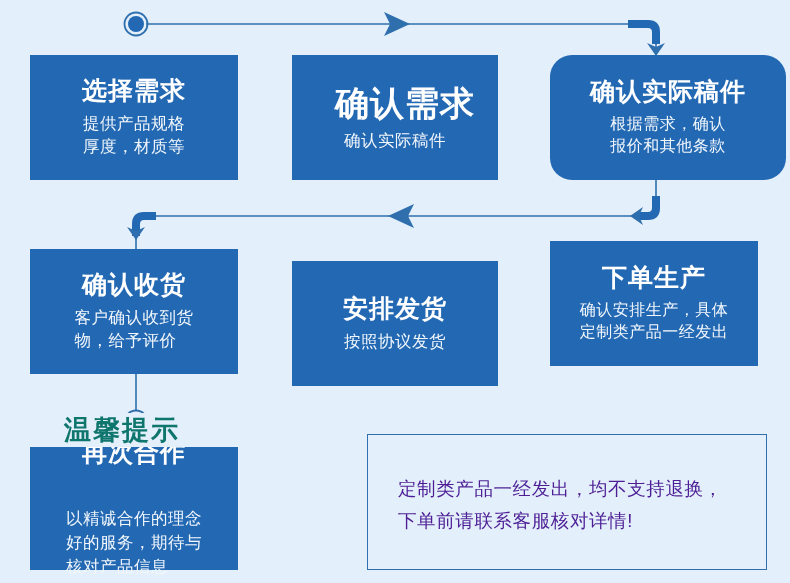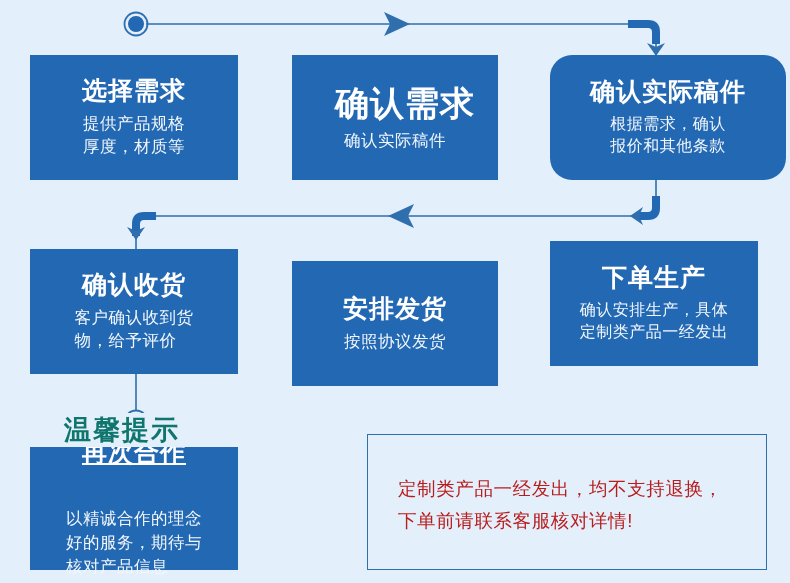--- a/index.html
+++ b/index.html
@@ -63,21 +63,21 @@
   #box-confirm-receipt { left: 30px;  top: 249px; width: 208px; height: 125px; }
   #box-arrange-ship    { left: 292px; top: 261px; width: 206px; height: 125px; }
   #box-place-order     { left: 550px; top: 241px; width: 208px; height: 125px; }
   
   #box-cooperate-again { left: 30px;  top: 447px; width: 208px; height: 123px; }
 
   #box-confirm-demand .ptitle { font-size: 34px; margin-left: 20px; }
   #box-confirm-draft  .ptitle { font-size: 25px; }
   #box-place-order .pdesc { font-size: 16px; }
   #box-confirm-draft .pdesc { font-size: 16px; }
-  #box-cooperate-again .ptitle { font-size: 25px; margin-bottom: 4px; text-decoration: underline;}
+  #box-cooperate-again .ptitle { font-size: 25px; margin-bottom: 4px;}
   #box-cooperate-again .pdesc { font-size: 16.5px; line-height: 1.45; margin-top: 36px; }
 
   
   #tip-panel {
     position: absolute;
     left: 367px;
     top: 434px;
     width: 400px;
     height: 136px;
     border: 1.6px solid #2f6fae;
@@ -95,21 +95,21 @@
     background: #e3effb;
     padding: 0 11px;
     line-height: 34px;
     white-space: nowrap;
   }
   #tip-body {
     position: absolute;
     left: 398px;
     top: 473px;
     width: 360px;
-    color: #b91c1c;
+    color: #4c1d95;
     font-size: 18.5px;
     line-height: 1.74;
     letter-spacing: 0.6px;
   }
   #tip-body .ln { display: block; white-space: nowrap; }
 </style>
 </head>
 <body>
 
 <div id="stage">

